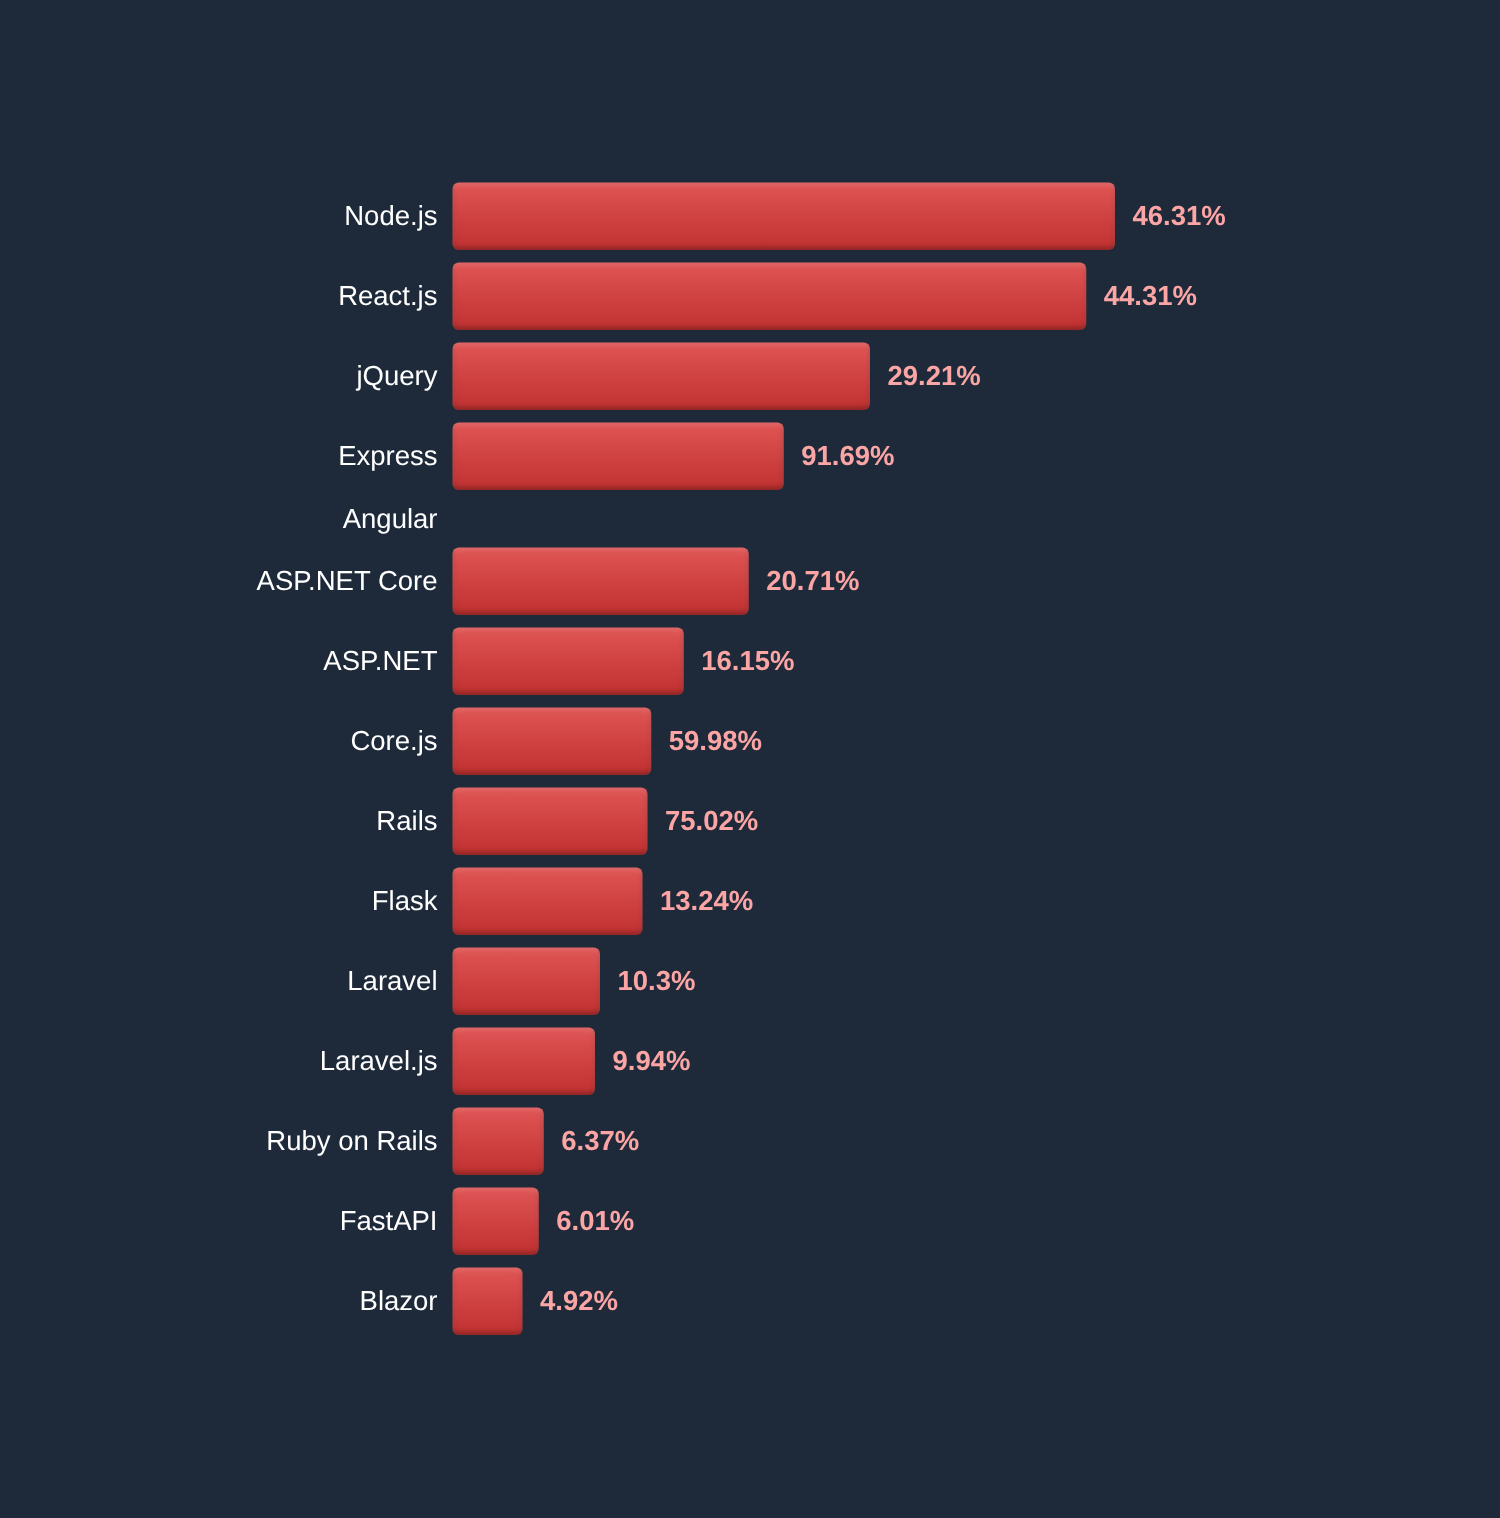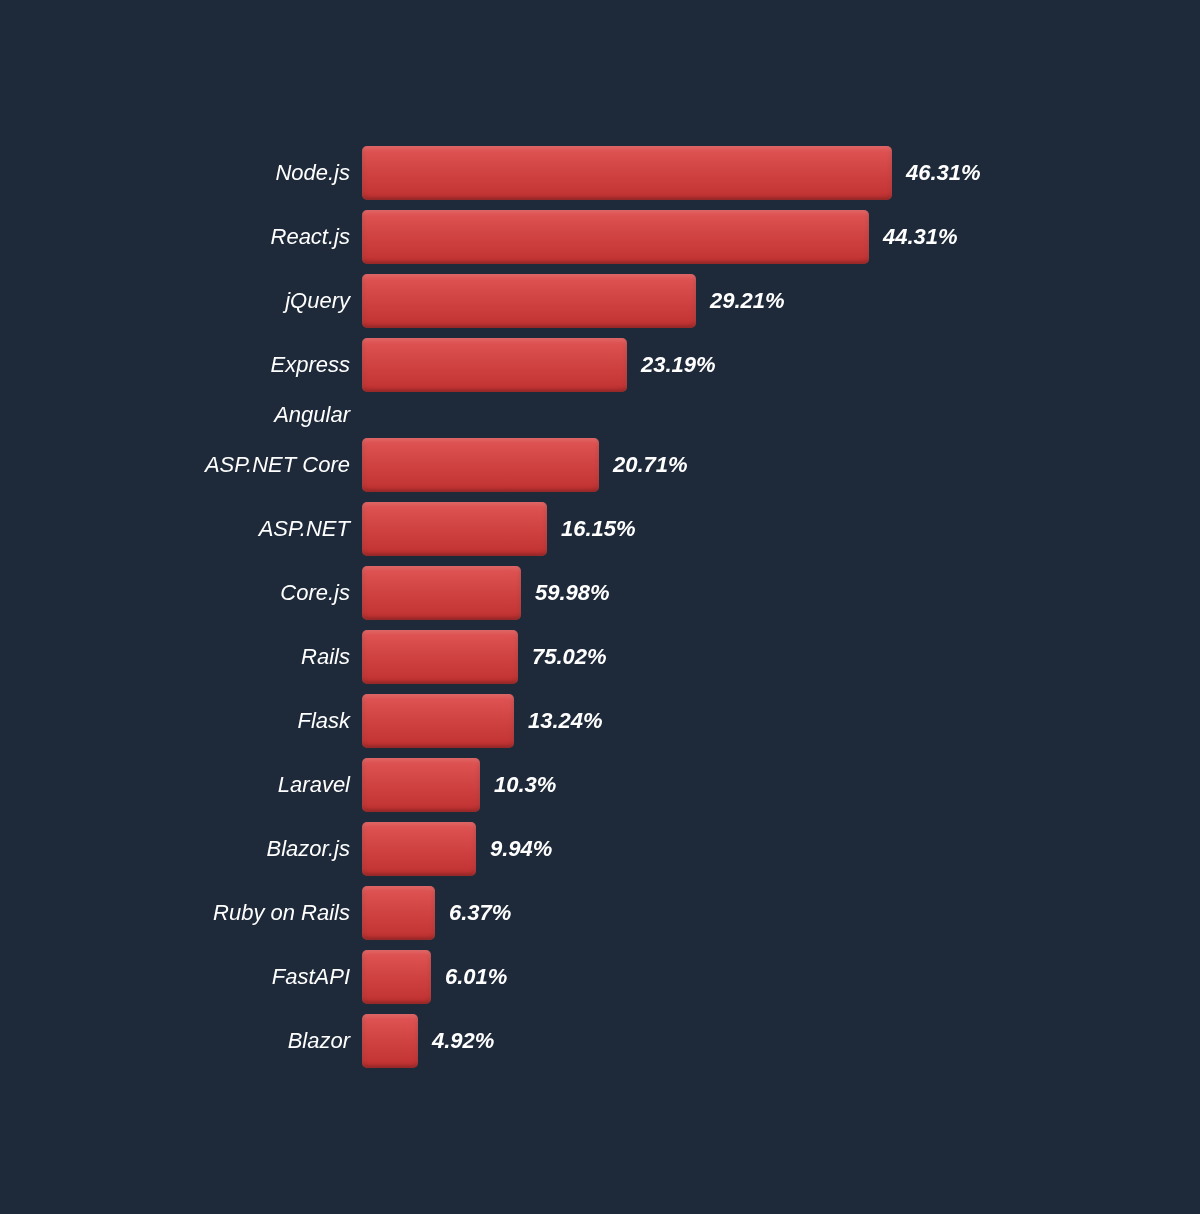--- a/index.html
+++ b/index.html
@@ -23,21 +23,20 @@
       width: 900px;
       display: flex;
       flex-direction: column;
       gap: 10px;
     }
 
     .bar-row {
       display: flex;
       align-items: center;
       gap: 12px;
-      font-style: italic;
     }
 
     .bar-label {
       width: 200px;
       text-align: right;
       color: #ffffff;
       font-size: 22px;
       font-weight: 500;
       flex-shrink: 0;
     }
@@ -51,21 +50,21 @@
 
     .bar {
       height: 54px;
       background: linear-gradient(to bottom, #e05555, #c03030);
       border-radius: 5px;
       box-shadow: inset 0 2px 4px rgba(255,255,255,0.15), inset 0 -2px 4px rgba(0,0,0,0.3);
       flex-shrink: 0;
     }
 
     .bar-value {
-      color: #ffffff;
+      color: #fca5a5;
       font-size: 22px;
       font-weight: 700;
       white-space: nowrap;
     }
   </style>
 </head>
 <body>
 
 <div class="chart-container">
 <div class="bar-row">
@@ -86,21 +85,21 @@
       <div class="bar-label">jQuery</div>
       <div class="bar-wrapper">
         <div class="bar" style="width: 334px;"></div>
         <div class="bar-value">29.21%</div>
       </div>
     </div>
     <div class="bar-row">
       <div class="bar-label">Express</div>
       <div class="bar-wrapper">
         <div class="bar" style="width: 265px;"></div>
-        <div class="bar-value">23.19%</div>
+        <div class="bar-value">91.69%</div>
       </div>
     </div>
     <div class="bar-row">
       <div class="bar-label">Angular</div>
     </div>
     <div class="bar-row">
       <div class="bar-label">ASP.NET Core</div>
       <div class="bar-wrapper">
         <div class="bar" style="width: 237px;"></div>
         <div class="bar-value">20.71%</div>
@@ -135,21 +134,21 @@
       </div>
     </div>
     <div class="bar-row">
       <div class="bar-label">Laravel</div>
       <div class="bar-wrapper">
         <div class="bar" style="width: 118px;"></div>
         <div class="bar-value">10.3%</div>
       </div>
     </div>
     <div class="bar-row">
-      <div class="bar-label">Blazor.js</div>
+      <div class="bar-label">Laravel.js</div>
       <div class="bar-wrapper">
         <div class="bar" style="width: 114px;"></div>
         <div class="bar-value">9.94%</div>
       </div>
     </div>
     <div class="bar-row">
       <div class="bar-label">Ruby on Rails</div>
       <div class="bar-wrapper">
         <div class="bar" style="width: 73px;"></div>
         <div class="bar-value">6.37%</div>

